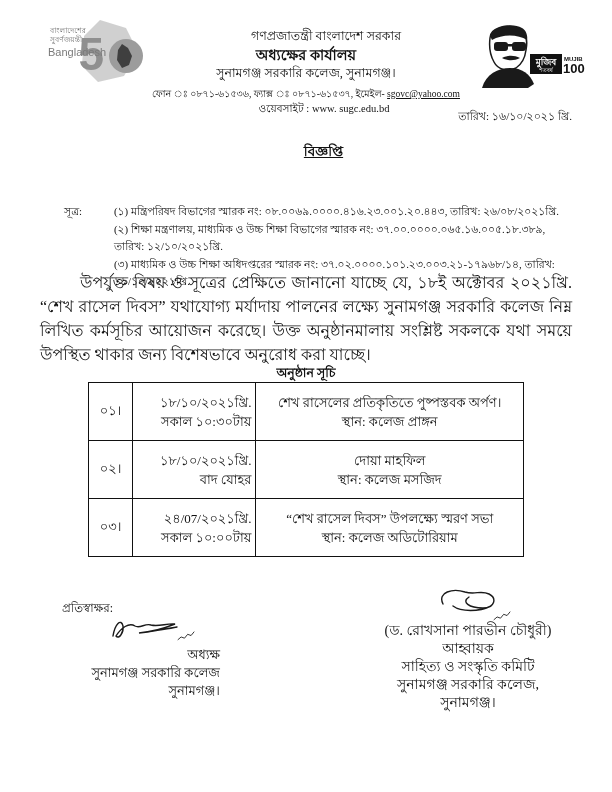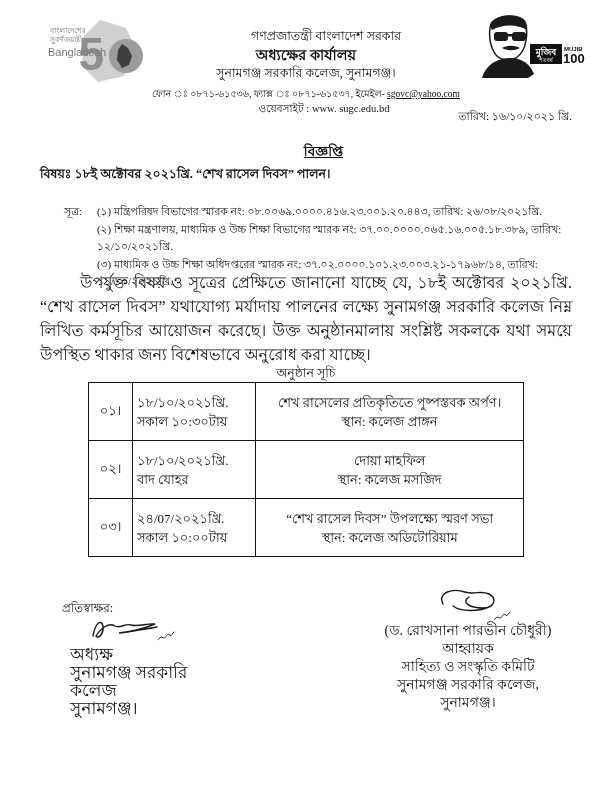--- a/index.html
+++ b/index.html
@@ -14,40 +14,40 @@
   
   .hdr-line1{left:0;right:0;top:27px;font-size:12.5px;margin-left:40px;}
   .hdr-line2{left:0;right:0;top:44px;font-size:14.5px;font-weight:bold;}
   .hdr-line3{left:0;right:0;top:64px;font-size:12.5px;}
   .hdr-line4{left:0;right:0;top:87px;font-size:9.5px;}
   .hdr-line4 a{color:#111;text-decoration:underline;}
   .hdr-line5{left:0;right:0;top:101px;font-size:10.5px;margin-left:36px;}
   .date-line{right:40px;top:108px;font-size:11px;}
   
   .logo-left{left:42px;top:18px;width:116px;height:72px;}
-  .logo-right{left:468px;top:12px;width:118px;height:68px;}
+  .logo-right{left:468px;top:22px;width:118px;height:68px;}
   
   .notice-title{left:0;right:0;top:141px;font-size:13.5px;font-weight:bold;text-decoration:underline;padding-left:35px;}
   .subject{left:40px;top:165px;font-size:12.5px;font-weight:bold;}
   
   .refs{left:64px;top:203px;width:510px;font-size:10.8px;line-height:17.5px;}
   .refs .lbl{position:absolute;left:0;top:0;}
-  .refs .items{margin-left:33px;}
+  .refs .items{margin-left:50px;}
   
   .body-par{left:40px;top:271px;width:532px;font-size:16px;line-height:24px;text-align:justify;text-indent:40px;}
   
-  .sched-title{left:0;right:0;top:364px;font-size:12.5px;font-weight:normal;}
+  .sched-title{left:0;right:0;top:364px;font-size:12.5px;font-weight:bold;}
   .sched-table{position:absolute;left:88px;top:382px;width:436px;border-collapse:collapse;font-size:13px;}
   .sched-table td{border:1px solid #111;padding:4px 4px;height:49px;vertical-align:middle;}
   .sched-table td.c1{width:36px;text-align:center;}
-  .sched-table td.c2{width:116px;text-align:left;line-height:19px;}
+  .sched-table td.c2{width:116px;text-align:right;line-height:19px;}
   .sched-table td.c3{width:272px;text-align:center;line-height:19px;}
   
   .countersign{left:62px;top:599px;font-size:11.8px;}
-  .sig-left{left:70px;top:612px;width:130px;font-size:17px;line-height:18px;text-align:left;}
+  .sig-left{left:90px;top:612px;width:130px;font-size:13px;line-height:18px;text-align:right;}
   .sig-right{left:368px;top:588px;width:200px;font-size:14px;line-height:18px;text-align:center;}
   .sig-art{display:block;margin:0 auto;}
   svg text{font-family:"Liberation Sans","DejaVu Sans",sans-serif;}
 </style>
 </head>
 <body>
 
 <div class="page">
 
   <div class="abs logo-left">
@@ -82,21 +82,20 @@
   <div class="abs center hdr-line1">গণপ্রজাতন্ত্রী বাংলাদেশ সরকার</div>
   <div class="abs center hdr-line2">অধ্যক্ষের কার্যালয়</div>
   <div class="abs center hdr-line3">সুনামগঞ্জ সরকারি কলেজ, সুনামগঞ্জ।</div>
   <div class="abs center hdr-line4">
     <span>ফোন ঃ ০৮৭১-৬১৫৩৬, ফ্যাক্স ঃ ০৮৭১-৬১৫৩৭, ইমেইল- </span><a href="#">sgovc@yahoo.com</a>
   </div>
   <div class="abs center hdr-line5">ওয়েবসাইট : www. sugc.edu.bd</div>
   <div class="abs date-line">তারিখ: ১৬/১০/২০২১ খ্রি.</div>
 
   <div class="abs notice-title center">বিজ্ঞপ্তি</div>
-  <div class="abs subject">বিষয়ঃ ১৮ই অক্টোবর ২০২১খ্রি. “শেখ রাসেল দিবস” পালন।</div>
 
   <div class="abs refs">
     <span class="lbl">সূত্র:</span>
     <div class="items">
       <div>(১) মন্ত্রিপরিষদ বিভাগের স্মারক নং: ০৮.০০৬৯.০০০০.৪১৬.২৩.০০১.২০.৪৪৩, তারিখ: ২৬/০৮/২০২১খ্রি.</div>
       <div>(২) শিক্ষা মন্ত্রণালয়, মাধ্যমিক ও উচ্চ শিক্ষা বিভাগের স্মারক নং: ৩৭.০০.০০০০.০৬৫.১৬.০০৫.১৮.৩৮৯, তারিখ: ১২/১০/২০২১খ্রি.</div>
       <div>(৩) মাধ্যমিক ও উচ্চ শিক্ষা অধিদপ্তরের স্মারক নং: ৩৭.০২.০০০০.১০১.২৩.০০৩.২১-১৭৯৬৮/১৪, তারিখ: ১১/১০/২০২১খ্রি.</div>
     </div>
   </div>
 

